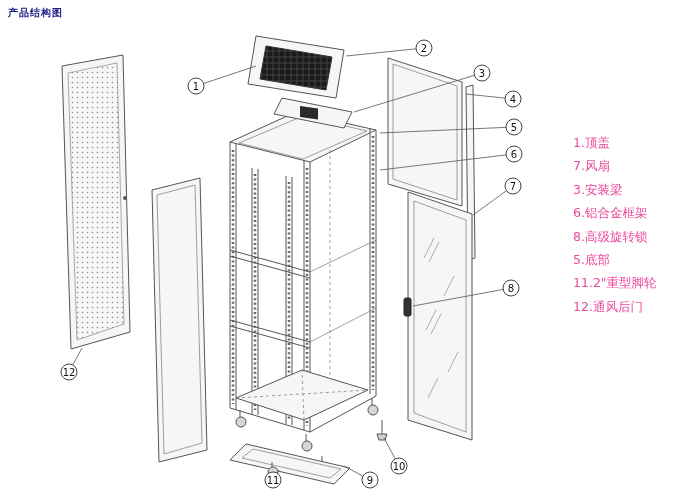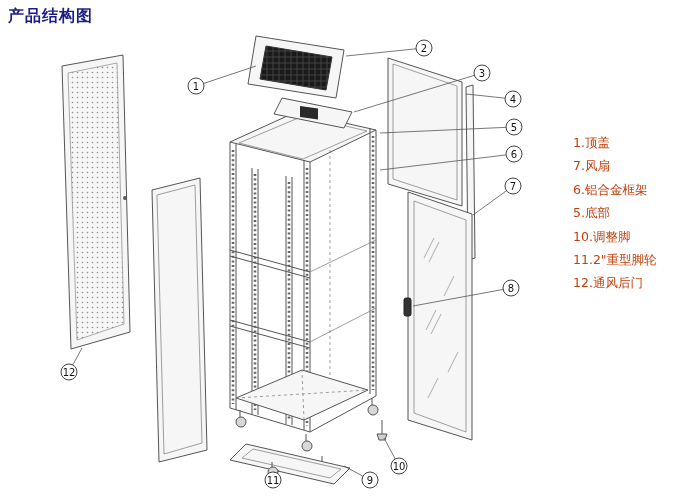--- a/index.html
+++ b/index.html
@@ -1,20 +1,20 @@
 <!DOCTYPE html>
 <html><head>
 <meta charset="utf-8">
 <style>
   html,body{margin:0;padding:0;background:#ffffff;}
   .page{position:relative;width:680px;height:501px;background:#ffffff;overflow:hidden;
         font-family:"DejaVu Sans","Liberation Sans",sans-serif;}
-  .title{position:absolute;left:8px;top:6px;font-size:16px;font-weight:bold;color:#1c1c85;letter-spacing:1px;}
+  .title{position:absolute;left:8px;top:6px;font-size:10px;font-weight:bold;color:#1c1c85;letter-spacing:1px;}
   .legend{position:absolute;left:573px;top:131px;}
-  .legend-item{font-size:12.5px;color:#c2410c;line-height:23.4px;white-space:nowrap;}
+  .legend-item{font-size:12.5px;color:#ec4899;line-height:23.4px;white-space:nowrap;}
   svg{position:absolute;left:0;top:0;}
   .part{fill:#f6f6f6;stroke:#555;stroke-width:1;}
   .thin{fill:none;stroke:#777;stroke-width:0.7;}
   .leader{stroke:#555;stroke-width:0.8;fill:none;}
   .callout circle{fill:#ffffff;stroke:#444;stroke-width:1;}
   .callout text{font-size:10px;fill:#111;text-anchor:middle;font-family:"DejaVu Sans",sans-serif;}
   .holes{stroke:#666;stroke-width:2.6;stroke-dasharray:2 2.6;fill:none;}
   .rail{stroke:#555;stroke-width:1;fill:none;}
 </style>
 </head>
@@ -205,20 +205,21 @@
       </g>
     <g class="callout">
         <circle cx="69" cy="372" r="8"></circle>
         <text x="69" y="376">12</text>
       </g>
   </svg>
 
   <div class="legend">
     <div class="legend-item">1.顶盖</div>
     <div class="legend-item">7.风扇</div>
+    <div class="legend-item">3.安装梁</div>
     <div class="legend-item">6.铝合金框架</div>
+    <div class="legend-item">8.高级旋转锁</div>
     <div class="legend-item">5.底部</div>
-    <div class="legend-item">10.调整脚</div>
     <div class="legend-item">11.2"重型脚轮</div>
     <div class="legend-item">12.通风后门</div>
   </div>
 
 </div>
 
 </body></html>

